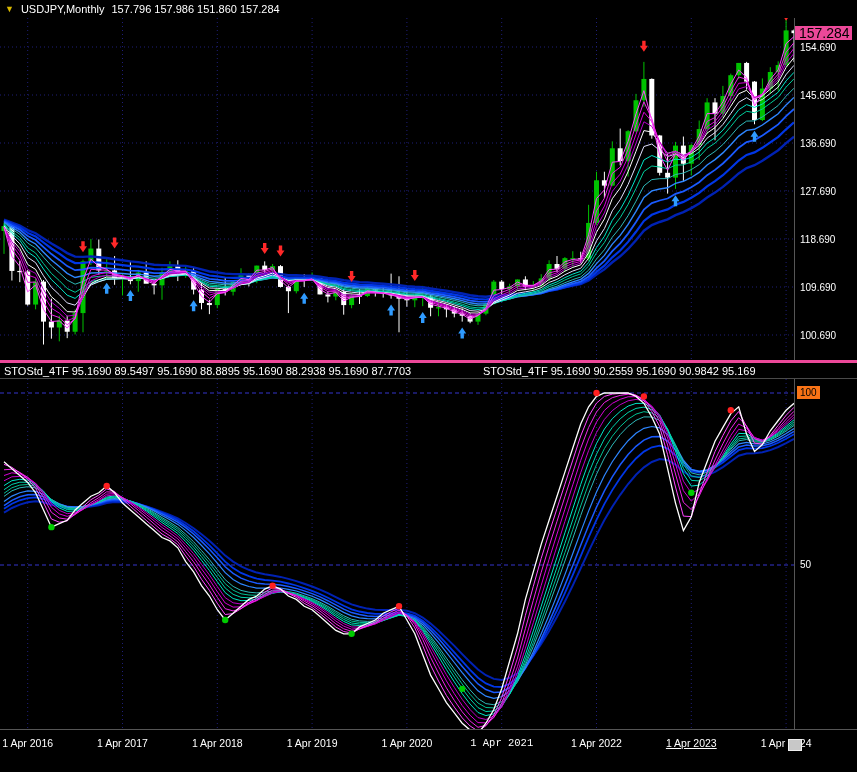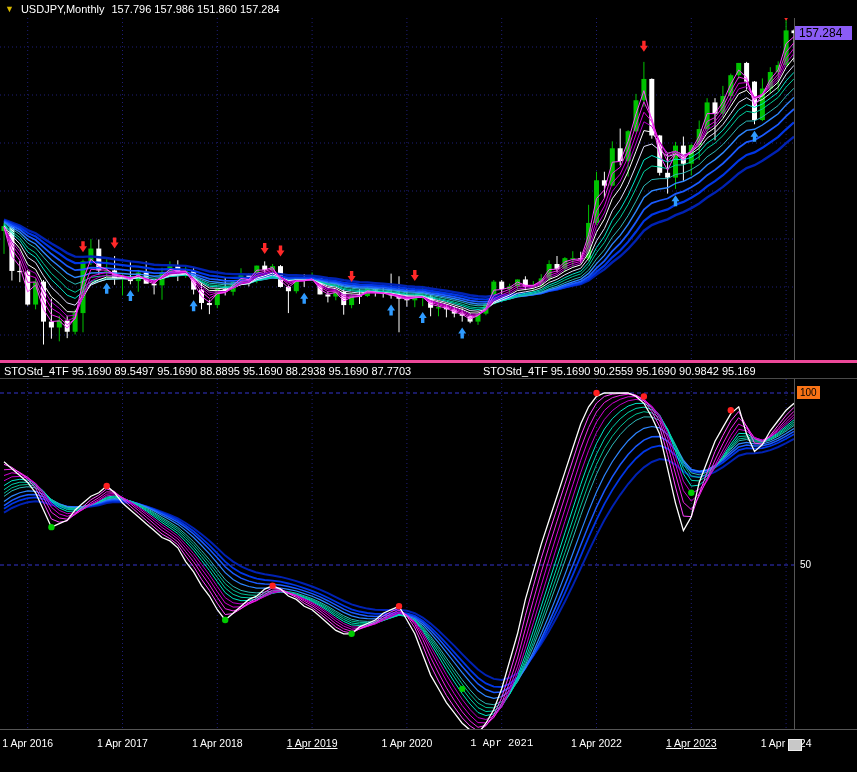--- a/index.html
+++ b/index.html
@@ -11,22 +11,22 @@
   .tri{color:#d8b800;font-size:9px;line-height:1}
   svg{position:absolute;left:0;top:0;display:block;background:#000}
   #price-svg{top:18px}
   #stoch-svg{top:379px}
   .vborder{position:absolute;left:794px;top:18px;width:1px;height:727px;background:#565656;z-index:1}
   .axis-col{position:absolute;left:795px;width:62px;background:#000;font-size:10px;color:#fff;z-index:1}
   #price-axis{top:18px;height:342px}
   #stoch-axis{top:379px;height:366px}
   .axis-col .tick{position:absolute;left:5px;height:13px;line-height:13px;white-space:nowrap}
   .axis-col .tick.boxed{background:#f97316;color:#000;padding:0 3px;left:2px}
-  .price-box{position:absolute;left:795px;width:57px;height:14px;line-height:14px;background:#8b5cf6;
-             color:#000;font-size:12px;padding-left:4px;z-index:4;white-space:nowrap}
+  .price-box{position:absolute;left:795px;width:57px;height:14px;line-height:14px;background:#ec4899;
+             color:#000;font-size:14px;padding-left:4px;z-index:4;white-space:nowrap}
   .ind-bar{position:absolute;left:0;top:360px;width:857px;height:19px;background:#000;
            border-top:3px solid #ec4899;border-bottom:1px solid #4a4a4a;z-index:2;
            font-size:11px;color:#fff;overflow:hidden}
   .ind-bar span{position:absolute;top:2px;white-space:nowrap}
   .ind-left{left:4px}
   .ind-right{left:483px}
   .time-axis{position:absolute;left:0;top:729px;width:857px;height:37px;background:#000;
              border-top:1px solid #565656;z-index:2}
   .tlabel{position:absolute;top:7px;width:66px;text-align:center;font-size:10.5px;color:#fff;white-space:nowrap}
   .grip{position:absolute;left:788px;top:739px;width:14px;height:12px;background:#c8c8c8;
@@ -297,20 +297,29 @@
         <path d="M391.1 286.5 l-4 6 l2.3 0 l0 5 l3.4 0 l0 -5 l2.3 0 z" fill="#2f9bff"></path>
         <path d="M422.70000000000005 294.0 l-4 6 l2.3 0 l0 5 l3.4 0 l0 -5 l2.3 0 z" fill="#2f9bff"></path>
         <path d="M462.20000000000005 309.5 l-4 6 l2.3 0 l0 5 l3.4 0 l0 -5 l2.3 0 z" fill="#2f9bff"></path>
         <path d="M675.5 177.2 l-4 6 l2.3 0 l0 5 l3.4 0 l0 -5 l2.3 0 z" fill="#2f9bff"></path>
         <path d="M754.5 112.7 l-4 6 l2.3 0 l0 5 l3.4 0 l0 -5 l2.3 0 z" fill="#2f9bff"></path>
       </g>
     </svg>
 
   <div class="vborder"></div>
 
+  <div id="price-axis" class="axis-col">
+      <div class="tick" style="top: 23px;">154.690</div>
+      <div class="tick" style="top: 71px;">145.690</div>
+      <div class="tick" style="top: 119px;">136.690</div>
+      <div class="tick" style="top: 167px;">127.690</div>
+      <div class="tick" style="top: 215px;">118.690</div>
+      <div class="tick" style="top: 263px;">109.690</div>
+      <div class="tick" style="top: 311px;">100.690</div>
+    </div>
   <div id="price-box" class="price-box" style="top: 26.1653px;">157.284</div>
 
   <div class="ind-bar">
     <span class="ind-left">STOStd_4TF 95.1690 89.5497 95.1690 88.8895 95.1690 88.2938 95.1690 87.7703</span>
     <span class="ind-right">STOStd_4TF 95.1690 90.2559 95.1690 90.9842 95.169</span>
   </div>
 
   <svg id="stoch-svg" width="794" height="366">
       <g>
         <line x1="27.700000000000003" y1="0" x2="27.700000000000003" y2="366" stroke="#1e1e78" stroke-dasharray="1,3"></line>
@@ -357,21 +366,21 @@
 
   <div id="stoch-axis" class="axis-col">
       <div class="tick boxed" style="top: 7px;">100</div>
       <div class="tick" style="top: 179px;">50</div>
     </div>
 
   <div id="time-axis" class="time-axis">
       <div class="tlabel" style="left: -5.3px;">1 Apr 2016</div>
       <div class="tlabel" style="left: 89.5px;">1 Apr 2017</div>
       <div class="tlabel" style="left: 184.3px; text-align: center;">1 Apr 2018</div>
-      <div class="tlabel" style="left: 279.1px; text-decoration: underline;">1 Apr 2019</div>
+      <div class="tlabel" style="left: 279.1px;">1 Apr 2019</div>
       <div class="tlabel" style="left: 373.9px;">1 Apr 2020</div>
       <div class="tlabel" style="left: 468.7px; font-family: Liberation Mono, monospace;">1 Apr 2021</div>
       <div class="tlabel" style="left: 563.5px;">1 Apr 2022</div>
       <div class="tlabel" style="left: 658.3px; text-decoration: underline;">1 Apr 2023</div>
       <div class="tlabel" style="left: 753.1px;">1 Apr 2024</div>
     </div>
 
   <div class="grip"></div>
 
 </div>

